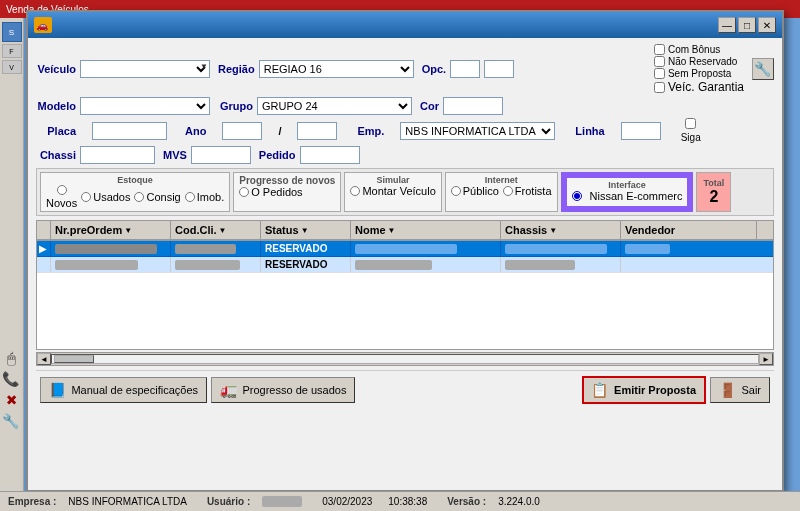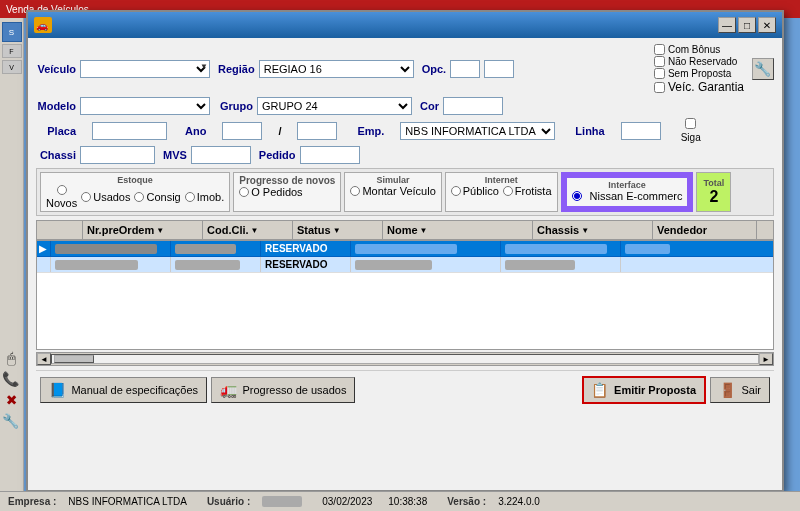--- a/index.html
+++ b/index.html
@@ -188,30 +188,30 @@
         <div style="border:6px solid #8b5cf6;padding:2px 5px;background:#f5f5f5;min-width:110px;">
           <div style="font-size:9px;color:#555;text-align:center;font-weight:bold;">Interface</div>
           <div style="display:flex;gap:4px;">
             <label style="display:flex;align-items:center;gap:8px;font-size:10px;cursor:pointer;">
               <input type="radio" name="interface" checked="" style="width: 10px; height: 10px; accent-color: rgb(0, 0, 204);">
               <span>Nissan E-commerc</span>
             </label>
           </div>
         </div>
 
-        <div style="border:1px solid #aaa;padding:2px 5px;background:#bef264;min-width:35px;text-align:center;display:flex;flex-direction:column;align-items:center;justify-content:center;">
+        <div style="border:1px solid #aaa;padding:2px 5px;background:#fca5a5;min-width:35px;text-align:center;display:flex;flex-direction:column;align-items:center;justify-content:center;">
           <div style="font-size:9px;color:#555;font-weight:bold;">Total</div>
           <div style="font-size:16px;font-weight:bold;color:#000;">2</div>
         </div>
 
       </div>
 
       <div style="border:1px solid #999;background:white;height:130px;overflow:hidden;">
 
-        <div style="display:flex;background:#d4d0c8;border-bottom:2px solid #999;padding-left:32px;">
+        <div style="display:flex;background:#d4d0c8;border-bottom:2px solid #999;">
           <div style="width:14px;min-width:14px;background:#d4d0c8;border-right:1px solid #999;"></div>
           <div style="width:120px;min-width:120px;padding:3px 4px;border-right:1px solid #999;font-weight:bold;font-size:11px;display:flex;align-items:center;gap:2px;cursor:pointer;">
             <span>Nr.preOrdem</span>
             <span style="font-size:8px;">▼</span>
           </div>
           <div style="width:90px;min-width:90px;padding:3px 4px;border-right:1px solid #999;font-weight:bold;font-size:11px;display:flex;align-items:center;gap:2px;cursor:pointer;">
             <span>Cod.Cli.</span>
             <span style="font-size:8px;">▼</span>
           </div>
           <div style="width:90px;min-width:90px;padding:3px 4px;border-right:1px solid #999;font-weight:bold;font-size:11px;display:flex;align-items:center;gap:2px;cursor:pointer;">

